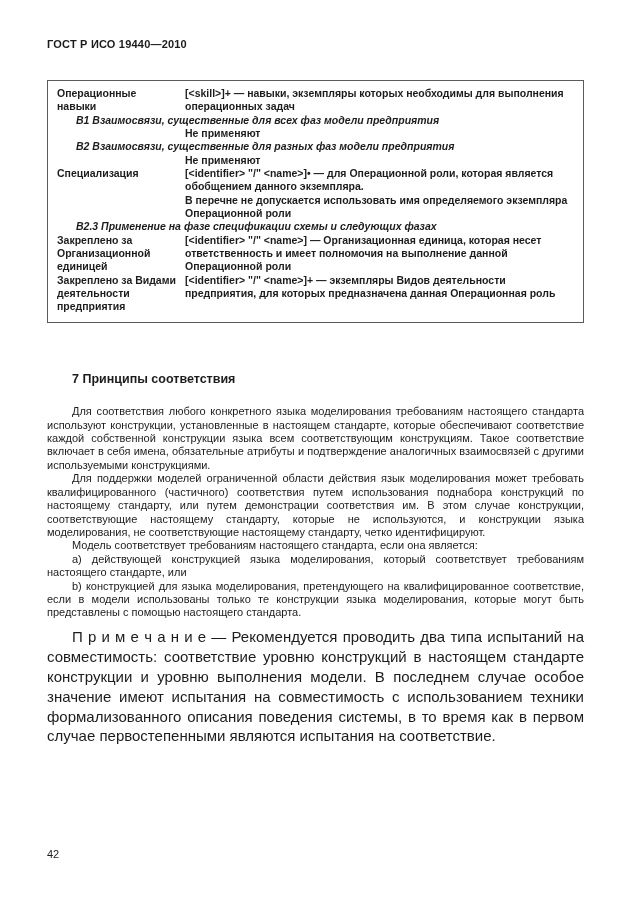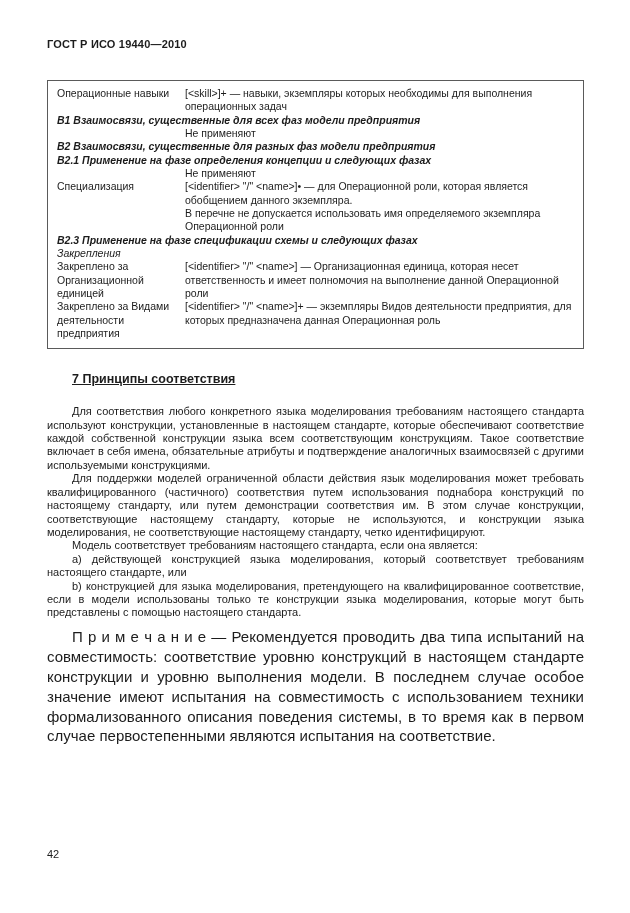--- a/index.html
+++ b/index.html
@@ -16,34 +16,34 @@
     position: absolute; left: 47px; top: 38px;
     font-size: 11px; font-weight: bold; letter-spacing: 0.2px;
   }
 
   .attr-table {
     position: absolute; left: 47px; top: 80px; width: 537px;
     border: 1px solid #5a5a5a;
     padding: 6px 9px 8px 9px;
     font-size: 10.5px; line-height: 1.27;
   }
-  .trow { display: flex; }
+  .trow { display: flex; font-weight: bold; }
   .term { width: 128px; flex: none; padding-right: 8px; }
   .desc { flex: 1; }
-  .section-row { font-weight: bold; font-style: italic; }
+  .section-row { font-weight: bold; font-style: italic; margin-left: 19px; }
   .indent-row { padding-left: 128px; text-align: center; }
   .italic-row { font-style: italic; }
 
   .content {
     position: absolute; left: 47px; top: 372px; width: 537px;
     font-size: 11px; line-height: 1.22; text-align: justify;
   }
   .sec-heading {
     font-size: 12.5px; font-weight: bold; text-align: left;
-    padding-left: 25px; margin: 0 0 18px 0; text-decoration: underline;
+    padding-left: 25px; margin: 0 0 18px 0;
   }
   .content p { margin: 0; text-indent: 25px; }
   .note {
     margin-top: 7px !important;
     font-size: 15px; line-height: 1.33;
   }
 
   .page-number {
     position: absolute; left: 47px; top: 848px;
     font-size: 11px;
@@ -62,36 +62,34 @@
       <div class="term">Операционные навыки</div>
       <div class="desc">[&lt;skill&gt;]+ — навыки, экземпляры которых необходимы для выполнения операционных задач</div>
     </div>
 
     <div class="trow section-row">В1 Взаимосвязи, существенные для всех фаз модели предприятия</div>
 
     <div class="trow indent-row">Не применяют</div>
 
     <div class="trow section-row">В2 Взаимосвязи, существенные для разных фаз модели предприятия</div>
 
-    <div class="trow section-row">В2.1 Применение на фазе определения концепции и следующих фазах</div>
 
     <div class="trow indent-row">Не применяют</div>
 
 
     <div class="trow">
       <div class="term">Специализация</div>
       <div class="desc">
         <div>[&lt;identifier&gt; "/" &lt;name&gt;]• — для Операционной роли, которая является обобщением данного экземпляра.</div>
         <div>В перечне не допускается использовать имя определяемого экземпляра Операционной роли</div>
       </div>
     </div>
 
     <div class="trow section-row">В2.3 Применение на фазе спецификации схемы и следующих фазах</div>
 
-    <div class="trow italic-row">Закрепления</div>
 
     <div class="trow">
       <div class="term">Закреплено за Организационной единицей</div>
       <div class="desc">[&lt;identifier&gt; "/" &lt;name&gt;] — Организационная единица, которая несет ответственность и имеет полномочия на выполнение данной Операционной роли</div>
     </div>
 
     <div class="trow">
       <div class="term">Закреплено за Видами деятельности предприятия</div>
       <div class="desc">[&lt;identifier&gt; "/" &lt;name&gt;]+ — экземпляры Видов деятельности предприятия, для которых предназначена данная Операционная роль</div>
     </div>

